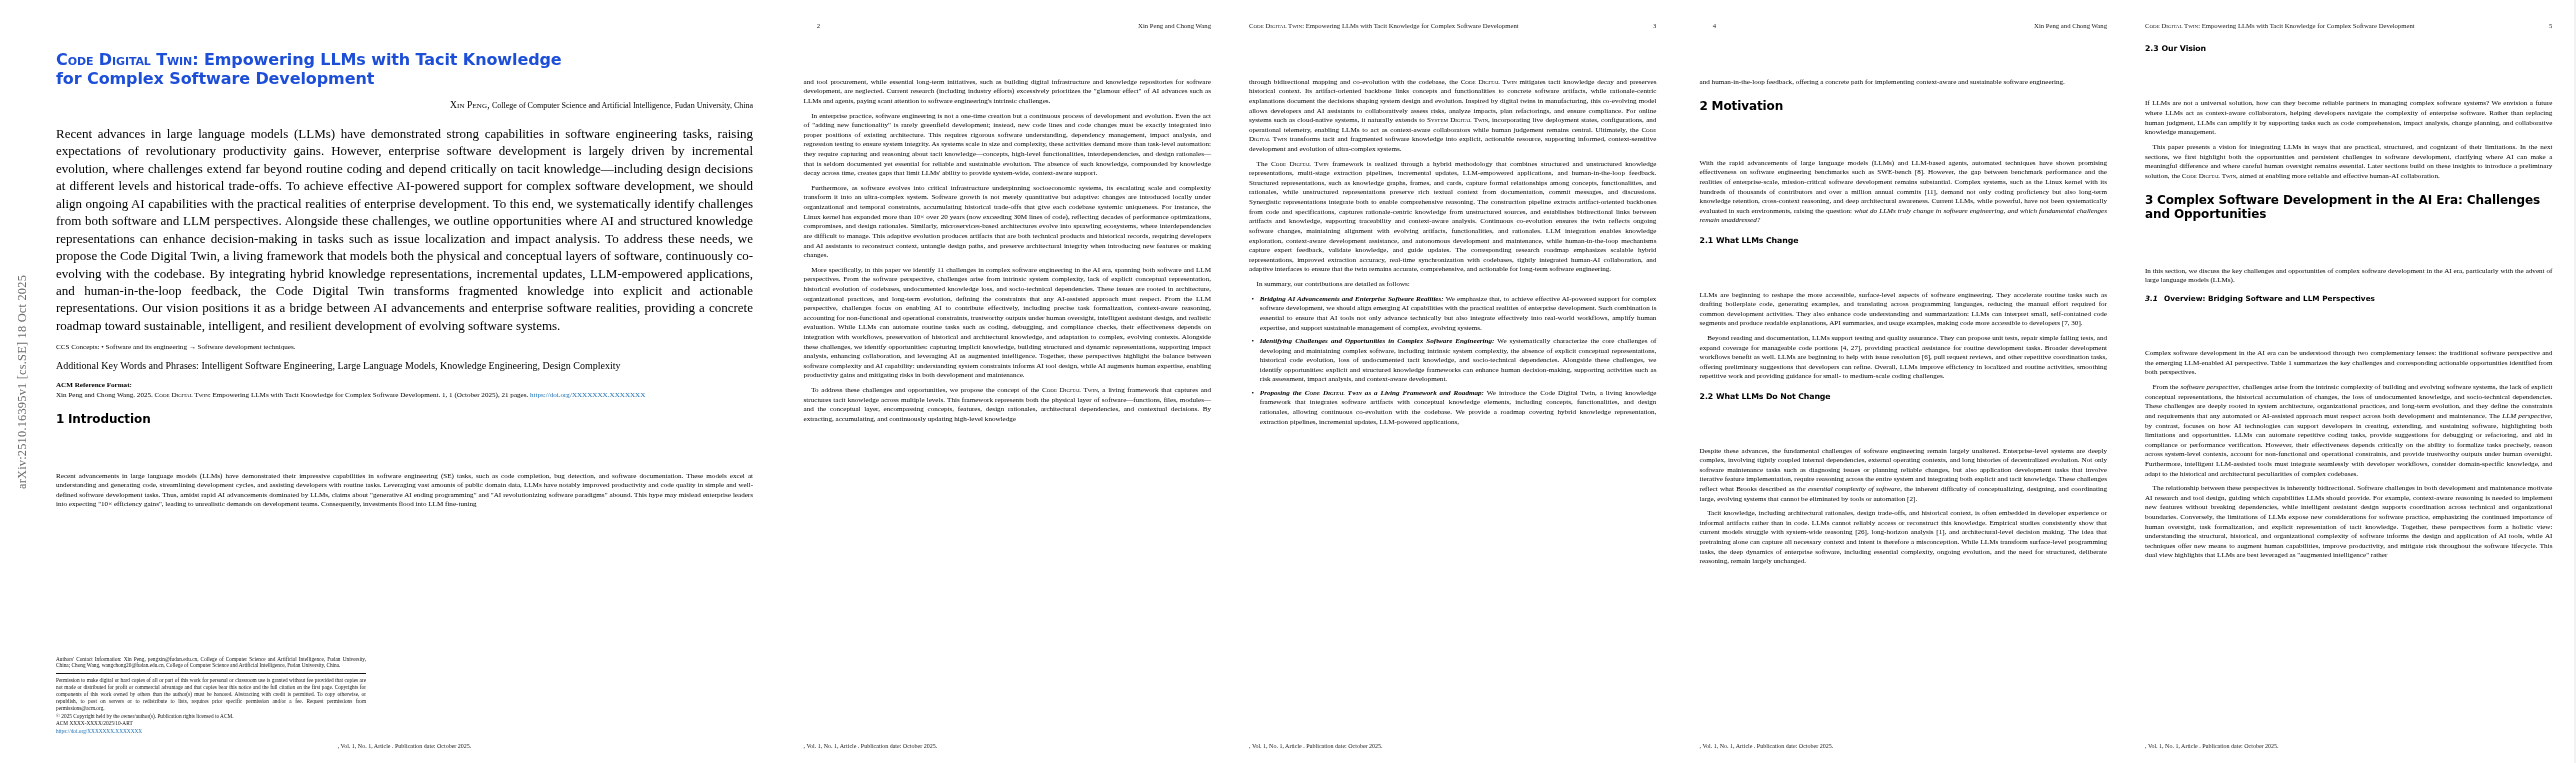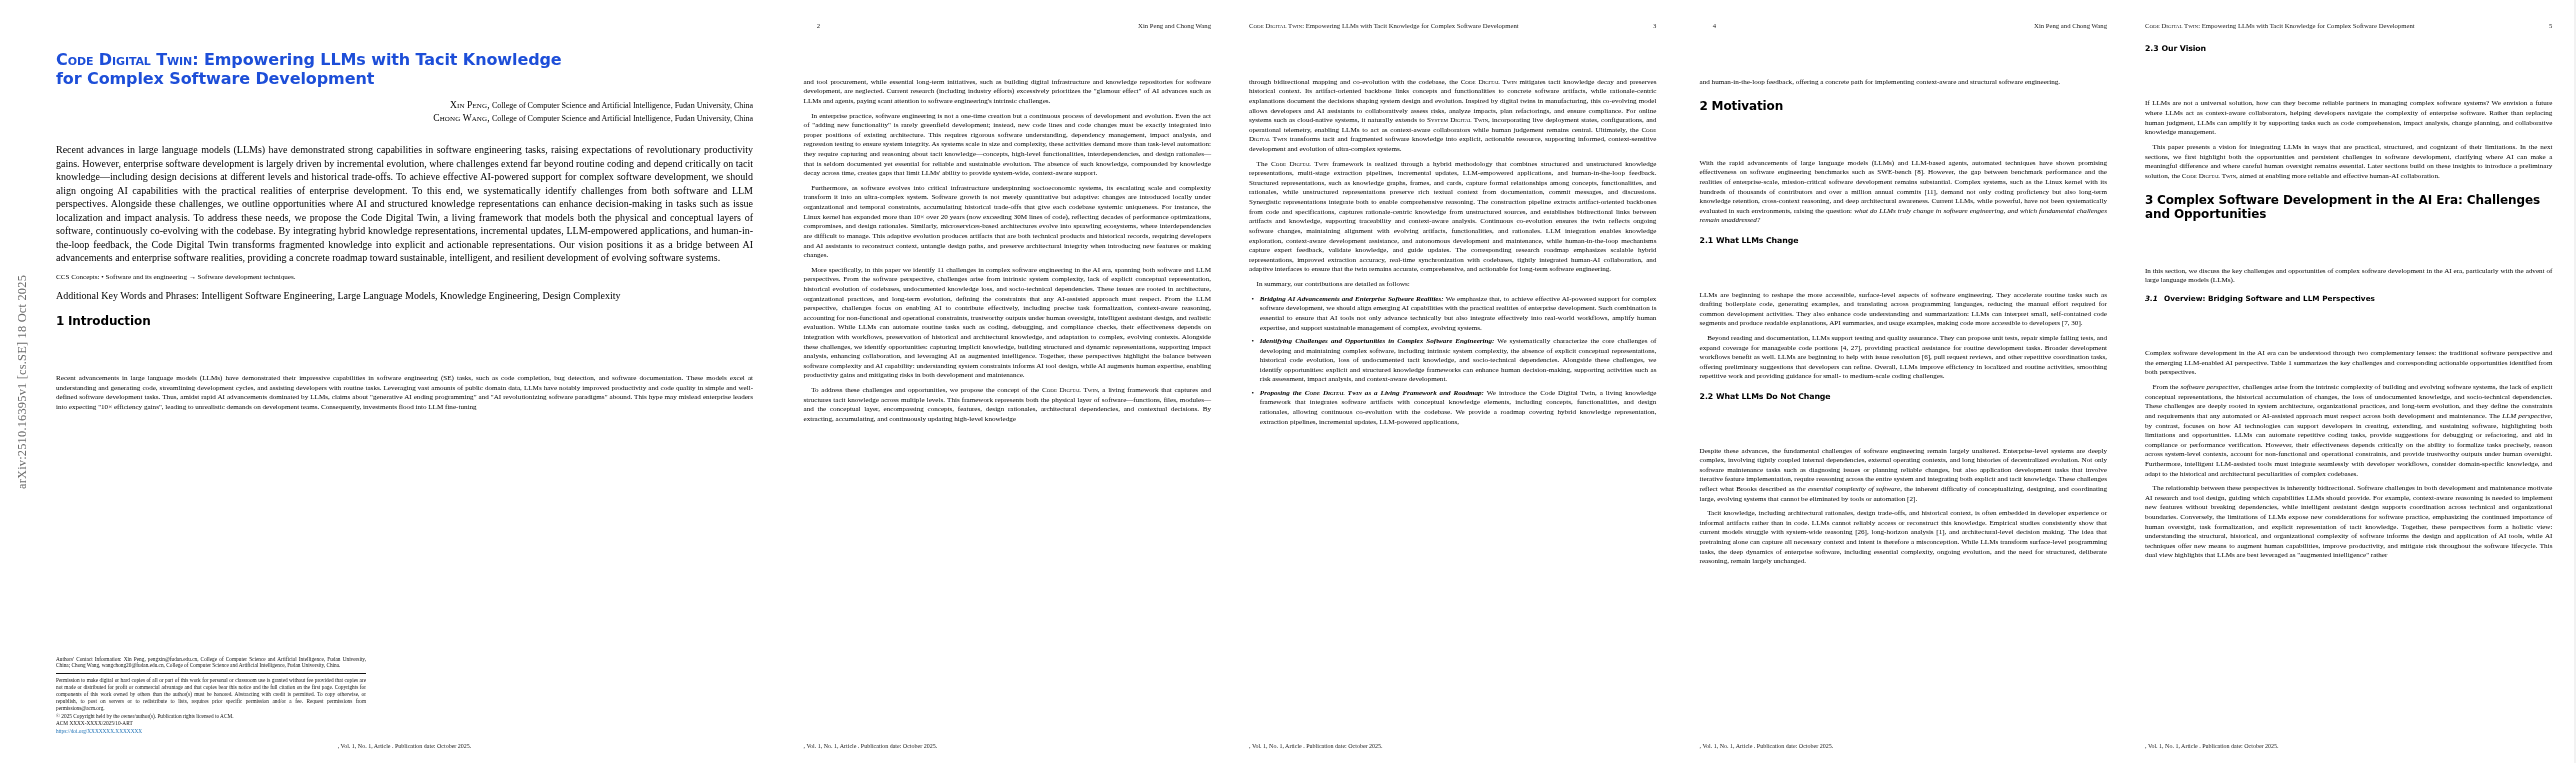--- a/index.html
+++ b/index.html
@@ -64,22 +64,22 @@
     color: #1d4ed8;
     margin: 28px 0 0 0;
   }
   .title .sc { font-variant: small-caps; }
 
   .authors { margin-top: 10.2px; font-size: 9.5px; line-height: 1.35; text-align: right; }
   .authors .aname { font-variant: small-caps; letter-spacing: 0.1px; }
   .authors .aff { font-size: 8px; }
 
   .abstract {
-    margin-top: 19px;
-    font-size: 10px;
+    margin-top: 13px;
+    font-size: 13px;
     line-height: 1.345;
     text-align: justify;
     hyphens: auto;
     color: #000;
   }
   .ccs {
     margin-top: 8.3px;
     font-size: 7.1px;
     line-height: 1.35;
     text-align: justify;
@@ -209,38 +209,38 @@
     <div class="title">
       <span class="sc">Code Digital Twin</span><span>: Empowering LLMs with Tacit Knowledge</span><br>
       <span>for Complex Software Development</span>
     </div>
 
     <div class="authors">
       <div>
         <span class="aname">Xin Peng,</span>
         <span class="aff">College of Computer Science and Artificial Intelligence, Fudan University, China</span>
       </div>
-      <div>
-        <span class="aname">Chong Wang,</span>
-        <span class="aff">College of Computer Science and Artificial Intelligence, Fudan University, China</span>
-      </div>
     </div>
 
     <div class="abstract">Recent advances in large language models (LLMs) have demonstrated strong capabilities in software engineering tasks, raising expectations of revolutionary productivity gains. However, enterprise software development is largely driven by incremental evolution, where challenges extend far beyond routine coding and depend critically on tacit knowledge—including design decisions at different levels and historical trade-offs. To achieve effective AI-powered support for complex software development, we should align ongoing AI capabilities with the practical realities of enterprise development. To this end, we systematically identify challenges from both software and LLM perspectives. Alongside these challenges, we outline opportunities where AI and structured knowledge representations can enhance decision-making in tasks such as issue localization and impact analysis. To address these needs, we propose the Code Digital Twin, a living framework that models both the physical and conceptual layers of software, continuously co-evolving with the codebase. By integrating hybrid knowledge representations, incremental updates, LLM-empowered applications, and human-in-the-loop feedback, the Code Digital Twin transforms fragmented knowledge into explicit and actionable representations. Our vision positions it as a bridge between AI advancements and enterprise software realities, providing a concrete roadmap toward sustainable, intelligent, and resilient development of evolving software systems.</div>
 
     <div class="ccs">
       <span>CCS Concepts:</span>
       <b>• Software and its engineering → Software development techniques.</b>
     </div>
 
     <div class="keywords">
       <span>Additional Key Words and Phrases:</span>
       <span>Intelligent Software Engineering, Large Language Models, Knowledge Engineering, Design Complexity</span>
     </div>
 
+    <div class="refblock">
+      <div class="rb-h">ACM Reference Format:</div>
+      <div>Xin Peng and Chong Wang. 2025. <span class="sc">Code Digital Twin</span>: Empowering LLMs with Tacit Knowledge for Complex Software Development. 1, 1 (October 2025), 21 pages. <a class="lnk" href="#">https://doi.org/XXXXXXX.XXXXXXX</a></div>
+    </div>
 
     <div class="sec-h1">
       <span class="num">1</span><span>Introduction</span>
     </div>
     <p class="body noind">Recent advancements in large language models (LLMs) have demonstrated their impressive capabilities in software engineering (SE) tasks, such as code completion, bug detection, and software documentation. These models excel at understanding and generating code, streamlining development cycles, and assisting developers with routine tasks. Leveraging vast amounts of public domain data, LLMs have notably improved productivity and code quality in simple and well-defined software development tasks. Thus, amidst rapid AI advancements dominated by LLMs, claims about "generative AI ending programming" and "AI revolutionizing software paradigms" abound. This hype may mislead enterprise leaders into expecting "10× efficiency gains", leading to unrealistic demands on development teams. Consequently, investments flood into LLM fine-tuning</p>
 
     <div class="fn-wrap">
       <div class="fn-auth">Authors' Contact Information: Xin Peng, pengxin@fudan.edu.cn, College of Computer Science and Artificial Intelligence, Fudan University, China; Chong Wang, wangchong20@fudan.edu.cn, College of Computer Science and Artificial Intelligence, Fudan University, China.</div>
       <div class="fn-rule"></div>
       <div class="fn-perm">
@@ -287,21 +287,21 @@
     </div>
     <div class="footer">, Vol. 1, No. 1, Article . Publication date: October 2025.</div>
   </div>
 
   <div class="page p4">
     <div class="runhead">
       <div class="rh-num">4</div>
       <div class="rh-right">Xin Peng and Chong Wang</div>
     </div>
     <div class="colbody">
-      <p class="body noind">and human-in-the-loop feedback, offering a concrete path for implementing context-aware and structural software engineering.</p>
+      <p class="body noind">and human-in-the-loop feedback, offering a concrete path for implementing context-aware and sustainable software engineering.</p>
 
       <div class="sec-h1">
         <span class="num">2</span><span>Motivation</span>
       </div>
       <p class="body noind">With the rapid advancements of large language models (LLMs) and LLM-based agents, automated techniques have shown promising effectiveness on software engineering benchmarks such as SWE-bench [8]. However, the gap between benchmark performance and the realities of enterprise-scale, mission-critical software development remains substantial. Complex systems, such as the Linux kernel with its hundreds of thousands of contributors and over a million annual commits [11], demand not only coding proficiency but also long-term knowledge retention, cross-context reasoning, and deep architectural awareness. Current LLMs, while powerful, have not been systematically evaluated in such environments, raising the question: <span class="it">what do LLMs truly change in software engineering, and which fundamental challenges remain unaddressed?</span></p>
 
       <div class="sec-h2">
         <span class="num">2.1</span><span>What LLMs Change</span>
       </div>
       <p class="body noind">LLMs are beginning to reshape the more accessible, surface-level aspects of software engineering. They accelerate routine tasks such as drafting boilerplate code, generating examples, and translating across programming languages, reducing the manual effort required for common development activities. They also enhance code understanding and summarization: LLMs can interpret small, self-contained code segments and produce readable explanations, API summaries, and usage examples, making code more accessible to developers [7, 30].</p>

